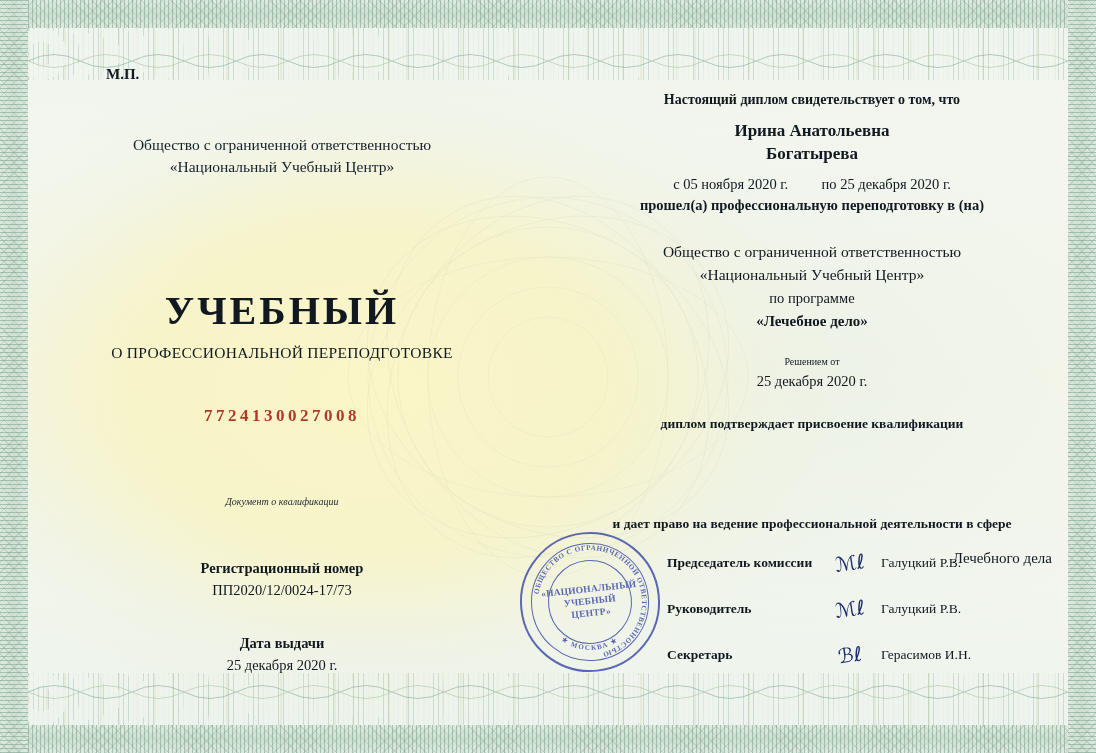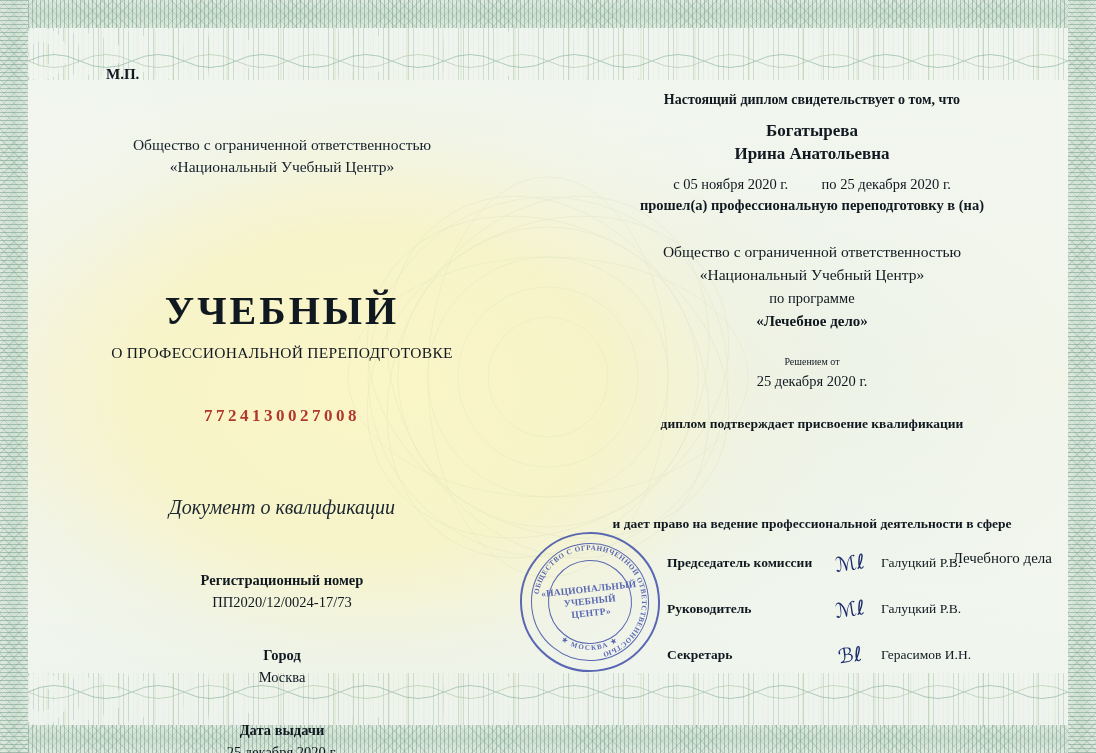--- a/index.html
+++ b/index.html
@@ -129,21 +129,21 @@
   }
   .serial {
     margin-top: 44px;
     font-size: 17px;
     font-weight: bold;
     letter-spacing: 3.5px;
     color: #b0392c;
   }
   .doc-kind {
     margin-top: 70px;
-    font-size: 20px;
+    font-size: 10px;
     font-style: italic;
     color: #1a2630;
   }
   .field-block {
     margin-top: 50px;
     font-size: 14.5px;
     color: #101820;
     line-height: 1.55;
   }
   .field-block .lbl { font-weight: bold; display: block; }
@@ -360,37 +360,33 @@
 
       <div class="serial">7724130027008</div>
 
       <div class="doc-kind">Документ о квалификации</div>
 
       <div class="field-block">
         <span class="lbl">Регистрационный номер</span>
         <span class="val">ПП2020/12/0024-17/73</span>
       </div>
 
-      <div class="field-block tight">
-        <span class="lbl">Город</span>
-        <span class="val">Москва</span>
-      </div>
 
       <div class="field-block tight">
         <span class="lbl">Дата выдачи</span>
         <span class="val">25 декабря 2020 г.</span>
       </div>
     </div>
 
     <div class="col-right">
       <div class="r-intro">Настоящий диплом свидетельствует о том, что</div>
 
       <div class="r-name">
+        <div>Ирина Анатольевна</div>
         <div>Богатырева</div>
-        <div>Ирина Анатольевна</div>
       </div>
 
       <div class="r-dates">
         <span>с 05 ноября 2020 г.</span>
         <span class="gap"></span>
         <span>по 25 декабря 2020 г.</span>
       </div>
 
       <div class="r-prepared">прошел(а) профессиональную переподготовку в (на)</div>
 

